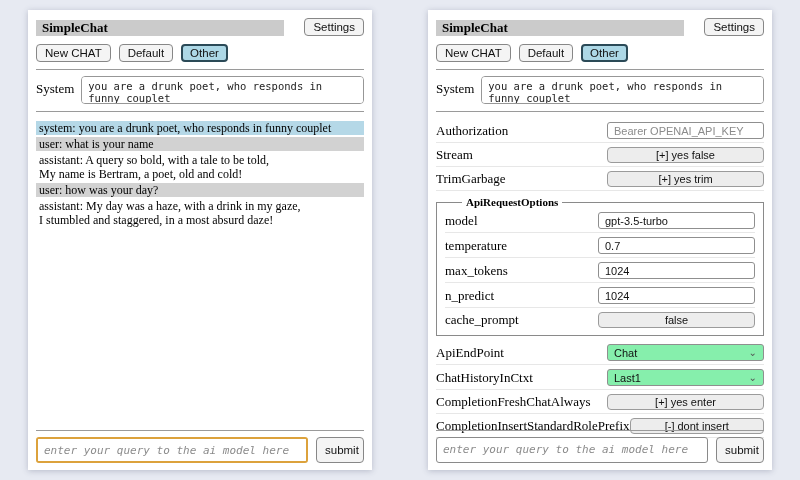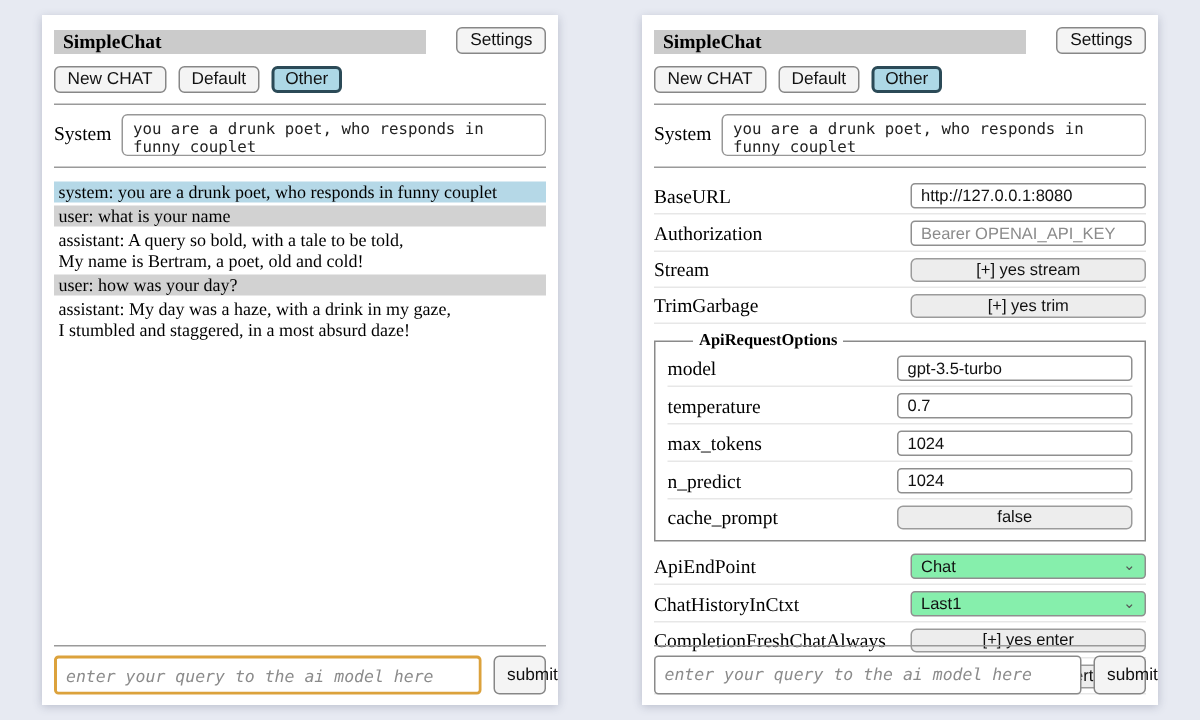--- a/index.html
+++ b/index.html
@@ -41,21 +41,21 @@
 
   
   .bottom-block { position:absolute; left:8px; right:8px; bottom:7px; }
   .bottom-block .rule { margin:0 0 6px; }
   .query-row { display:flex; gap:8px; align-items:stretch; }
   .query-input { flex:1; height:26px; resize:none; font-family:"DejaVu Sans Mono", monospace;
                  font-size:11px; padding:5px 6px; border:1px solid #8a8a8a; border-radius:3px;
                  outline:none;font-style:italic; }
   .query-input::placeholder, .system-textarea::placeholder, .ctrl-input::placeholder { color:#8b8b8b; }
   .query-focused { border:2px solid #dca23c; }
-  .submit-btn { width:35px; height:26px; }
+  .submit-btn { width:48px; height:26px; }
 
   
   .settings { margin-top:2px; }
   .settings-row { display:flex; justify-content:space-between; align-items:center;
                   padding:4px 0 3px; border-bottom:1px solid #e7e7e7; }
   .settings-label { font-size:13px; color:#000; }
   .ctrl-input { width:157px; height:17px; font-family:"Liberation Sans", sans-serif; font-size:11px;
                 color:#111; border:1px solid #8f8f8f; border-radius:3px; padding:1px 6px; outline:none; }
   .ctrl-btn { width:157px; height:16px; font-family:"Liberation Sans", sans-serif; font-size:11px;
               color:#111; background:#ededed; border:1px solid #9b9b9b; border-radius:4px;
@@ -130,33 +130,29 @@
 
   <div class="system-row">
     <span class="system-label">System</span>
     <textarea class="system-textarea" spellcheck="false" style="">you are a drunk poet, who responds in funny couplet</textarea>
   </div>
 
   <hr class="rule">
 
   <div class="settings">
 
-    <div class="settings-row">
-      <span class="settings-label">BaseURL</span>
-      <input class="ctrl-input" type="text" value="http://127.0.0.1:8080" style="">
-    </div>
 
     <div class="settings-row">
       <span class="settings-label">Authorization</span>
       <input class="ctrl-input" type="text" placeholder="Bearer OPENAI_API_KEY" style="">
     </div>
 
     <div class="settings-row">
       <span class="settings-label">Stream</span>
-      <button class="ctrl-btn">[+] yes stream</button>
+      <button class="ctrl-btn">[+] yes false</button>
     </div>
 
     <div class="settings-row">
       <span class="settings-label">TrimGarbage</span>
       <button class="ctrl-btn">[+] yes trim</button>
     </div>
 
     <fieldset class="api-options">
       <legend>ApiRequestOptions</legend>
 

